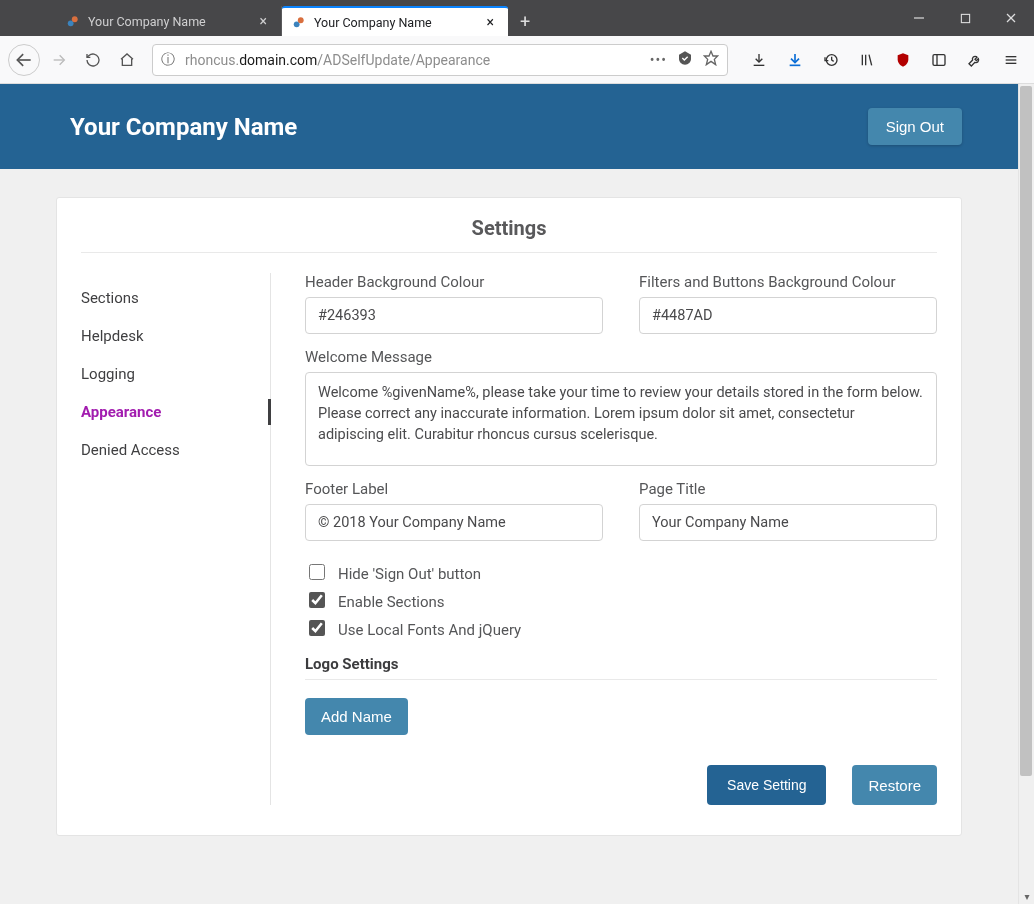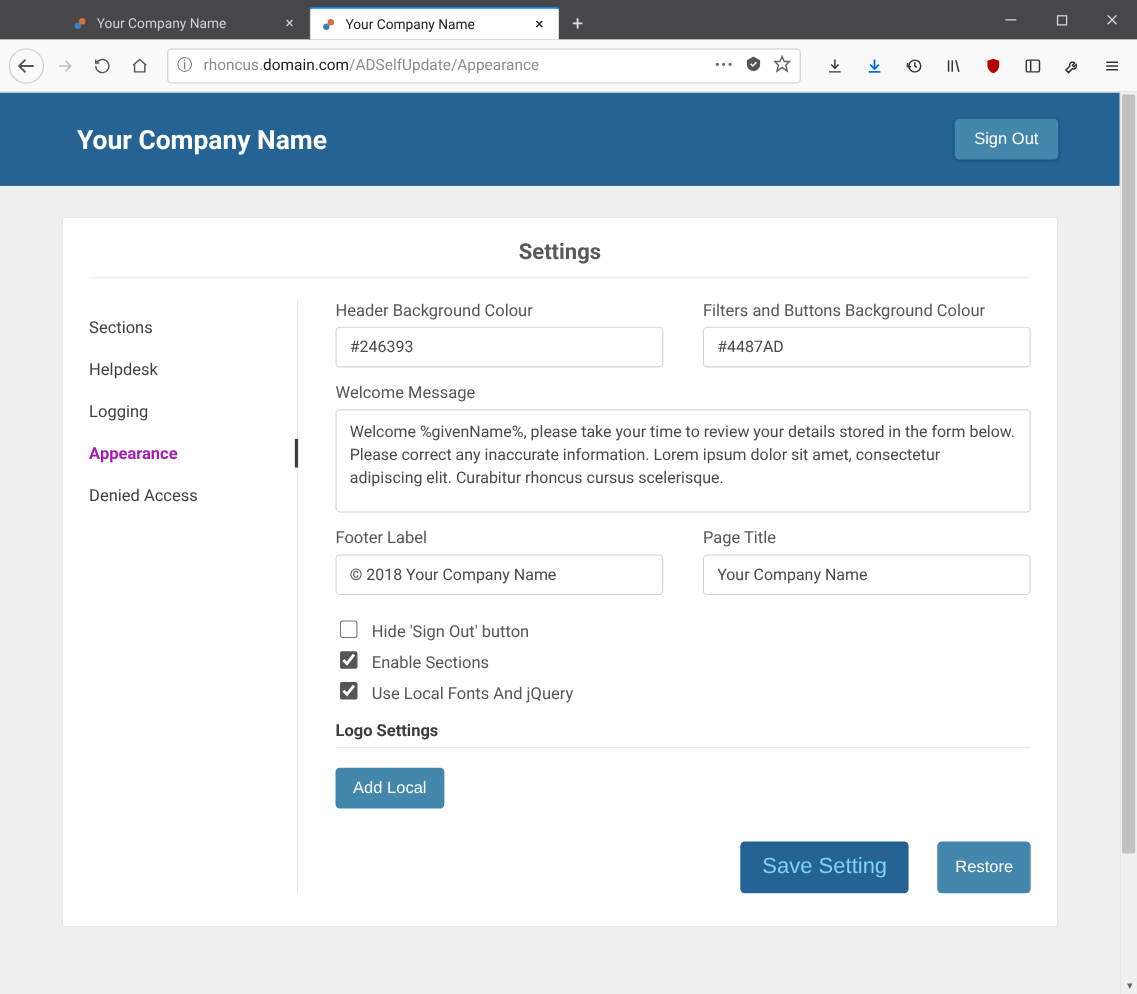--- a/index.html
+++ b/index.html
@@ -215,21 +215,21 @@
   .checkline input{width:16px;height:16px;accent-color:#555;}
   .section-head{
     font-weight:700;font-size:15px;color:#3c3c3e;border-bottom:1px solid #e9e9e9;padding-bottom:6px;margin-top:16px;
   }
   .radioopt{display:inline-flex;align-items:center;gap:8px;margin-right:28px;font-size:15px;color:#555658;}
   .radioopt input{width:16px;height:16px;accent-color:#333;}
   .btn{
     background:#4487AD;color:#fff;border:none;border-radius:4px;padding:10px 16px;font-size:15px;cursor:pointer;
   }
   .pill{
-    background:#246393;color:#7dd3fc;border:none;border-radius:4px;padding:12px 20px;font-size:20px;cursor:pointer;
+    background:#246393;color:#ffffff;border:none;border-radius:4px;padding:12px 20px;font-size:14px;cursor:pointer;
   }
   .actions{display:flex;justify-content:flex-end;gap:26px;margin-top:30px;}
 </style>
 </head>
 <body>
 
 <div class="tabbar">
   <div class="tab">
     <span class="favicon">
       <svg viewBox="0 0 24 24">
@@ -432,21 +432,21 @@
             <label class="checkline">
               <input type="checkbox" checked="" style="">
               <span>Use Local Fonts And jQuery</span>
             </label>
           </div>
 
           <div class="section-head">Logo Settings</div>
 
 
           <div style="margin-top:18px;">
-            <button class="btn">Add Local</button>
+            <button class="btn">Add Name</button>
           </div>
 
           <div class="actions">
             <button class="pill">Save Setting</button>
             <button class="btn">Restore</button>
           </div>
         </div>
       </div>
     </div>
   </div>

